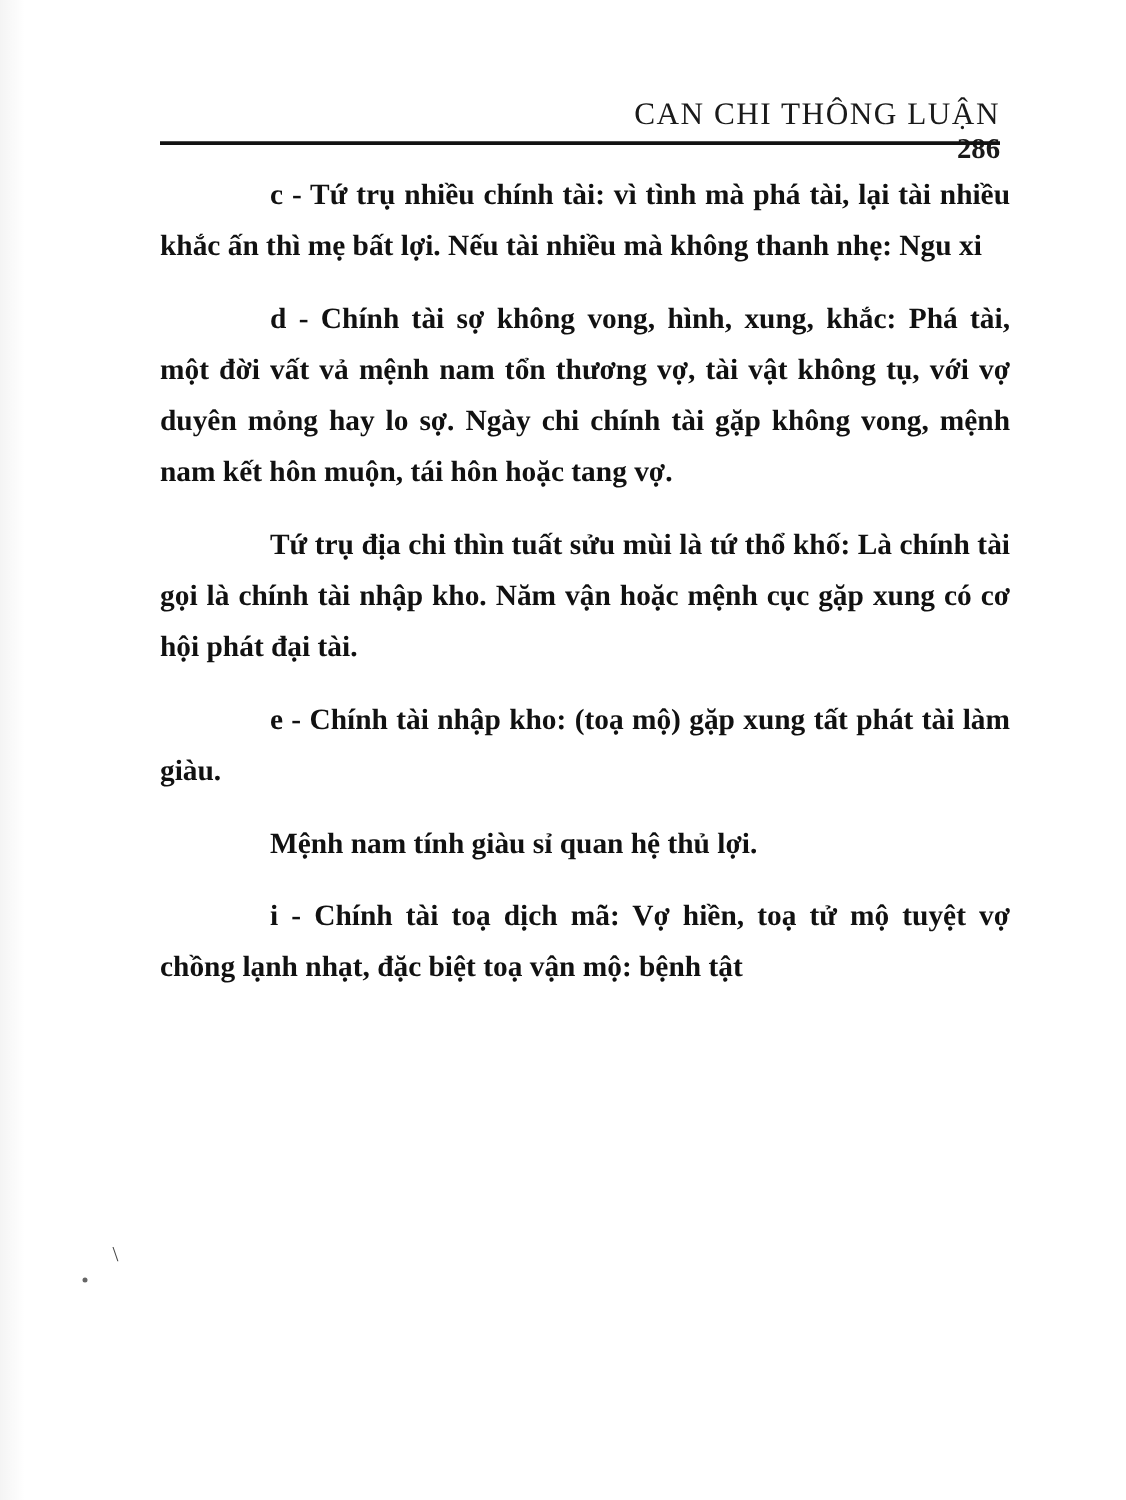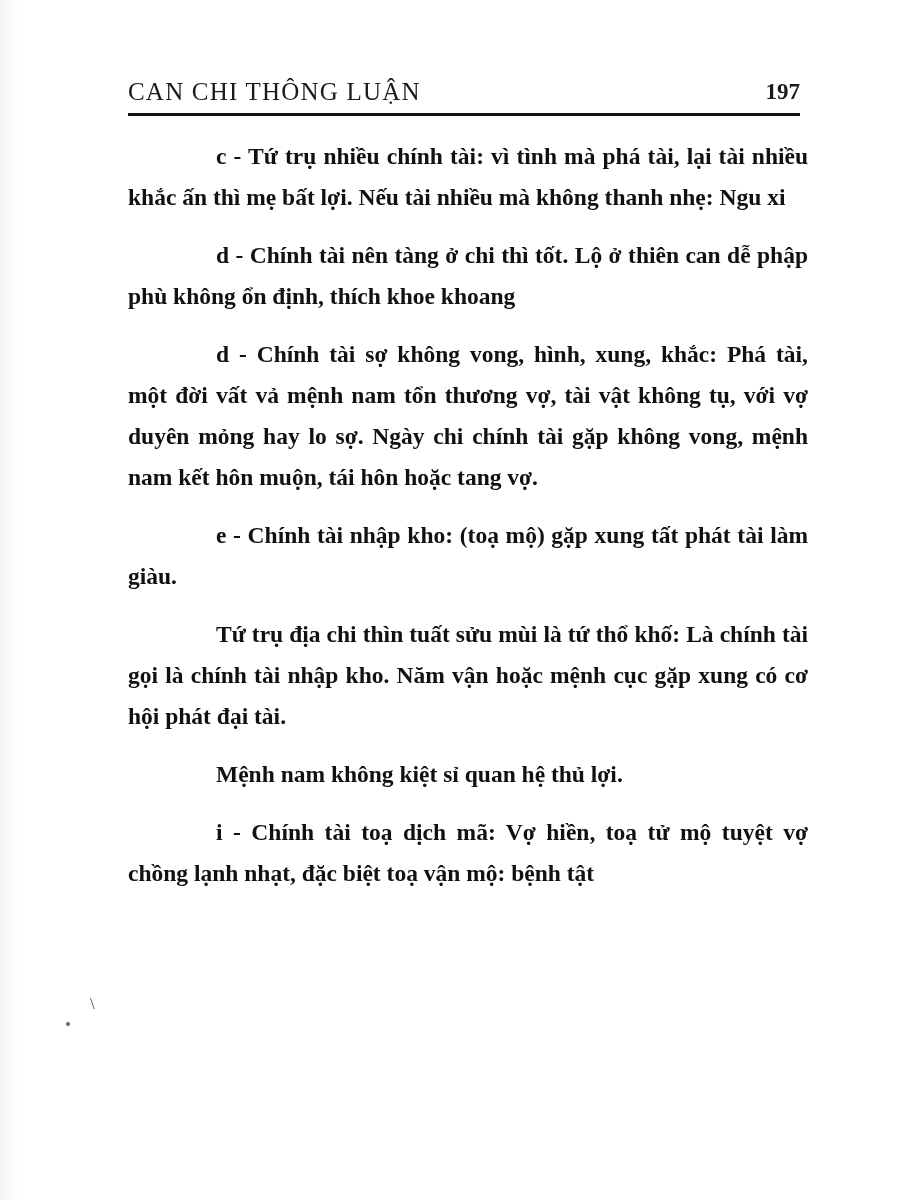--- a/index.html
+++ b/index.html
@@ -15,22 +15,23 @@
     font-family: "Liberation Serif", "DejaVu Serif", serif;
     color: #111111;
     overflow: hidden;
   }
   .header {
     position: absolute;
     left: 128px;
     top: 78px;
     width: 672px;
     display: flex;
-    align-items: center;
+    align-items: flex-end;
     justify-content: space-between;
+    flex-direction: column;
   }
   .header-title {
     font-size: 25px;
     letter-spacing: 1.2px;
     font-weight: 400;
     color: #1a1a1a;
     white-space: nowrap;
   }
   .header-page {
     font-size: 23px;
@@ -94,30 +95,29 @@
 </style>
 </head>
 <body>
 
 <div class="page">
 
   <div class="edge-smudge"></div>
 
   <div class="header">
     <div class="header-title">CAN CHI THÔNG LUẬN</div>
-    <div class="header-page">197</div>
+    <div class="header-page">286</div>
   </div>
   <div class="header-rule"></div>
 
   <div class="body-text">
     <p class="para">c - Tứ trụ nhiều chính tài: vì tình mà phá tài, lại tài nhiều khắc ấn thì mẹ bất lợi. Nếu tài nhiều mà không thanh nhẹ: Ngu xi</p>
-    <p class="para">d - Chính tài nên tàng ở chi thì tốt. Lộ ở thiên can dễ phập phù không ổn định, thích khoe khoang</p>
     <p class="para">d - Chính tài sợ không vong, hình, xung, khắc: Phá tài, một đời vất vả mệnh nam tổn thương vợ, tài vật không tụ, với vợ duyên mỏng hay lo sợ. Ngày chi chính tài gặp không vong, mệnh nam kết hôn muộn, tái hôn hoặc tang vợ.</p>
+    <p class="para">Tứ trụ địa chi thìn tuất sửu mùi là tứ thổ khố: Là chính tài gọi là chính tài nhập kho. Năm vận hoặc mệnh cục gặp xung có cơ hội phát đại tài.</p>
     <p class="para">e - Chính tài nhập kho: (toạ mộ) gặp xung tất phát tài làm giàu.</p>
-    <p class="para">Tứ trụ địa chi thìn tuất sửu mùi là tứ thổ khố: Là chính tài gọi là chính tài nhập kho. Năm vận hoặc mệnh cục gặp xung có cơ hội phát đại tài.</p>
-    <p class="para">Mệnh nam không kiệt sỉ quan hệ thủ lợi.</p>
+    <p class="para">Mệnh nam tính giàu sỉ quan hệ thủ lợi.</p>
     <p class="para">i - Chính tài toạ dịch mã: Vợ hiền, toạ tử mộ tuyệt vợ chồng lạnh nhạt, đặc biệt toạ vận mộ: bệnh tật</p>
   </div>
 
   <div class="mark-1">\</div>
   <div class="mark-2"></div>
 
 </div>
 
 </body></html>

